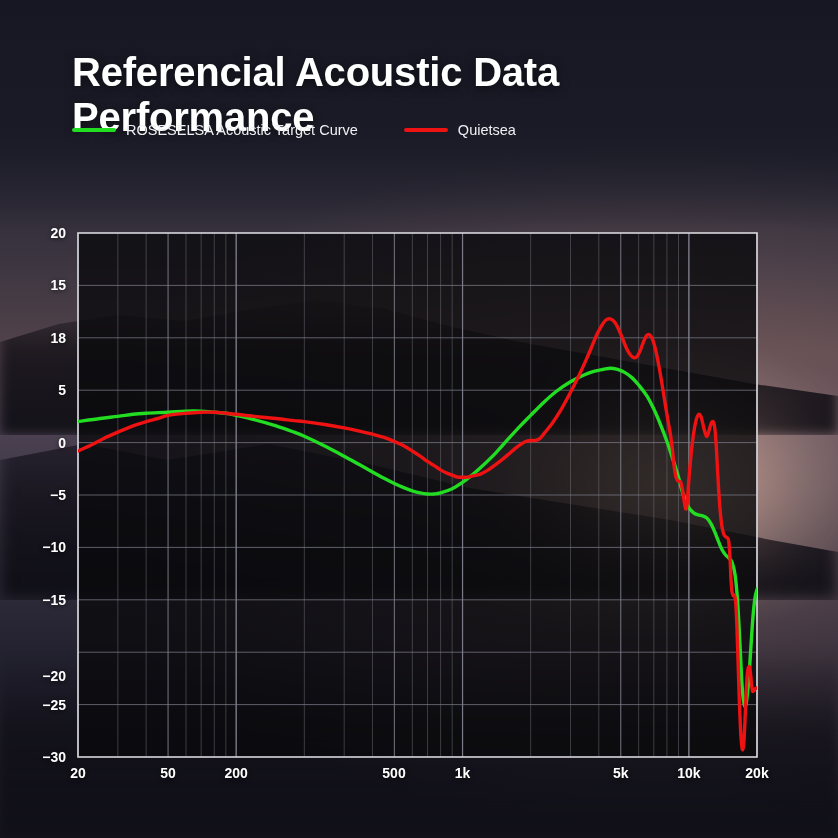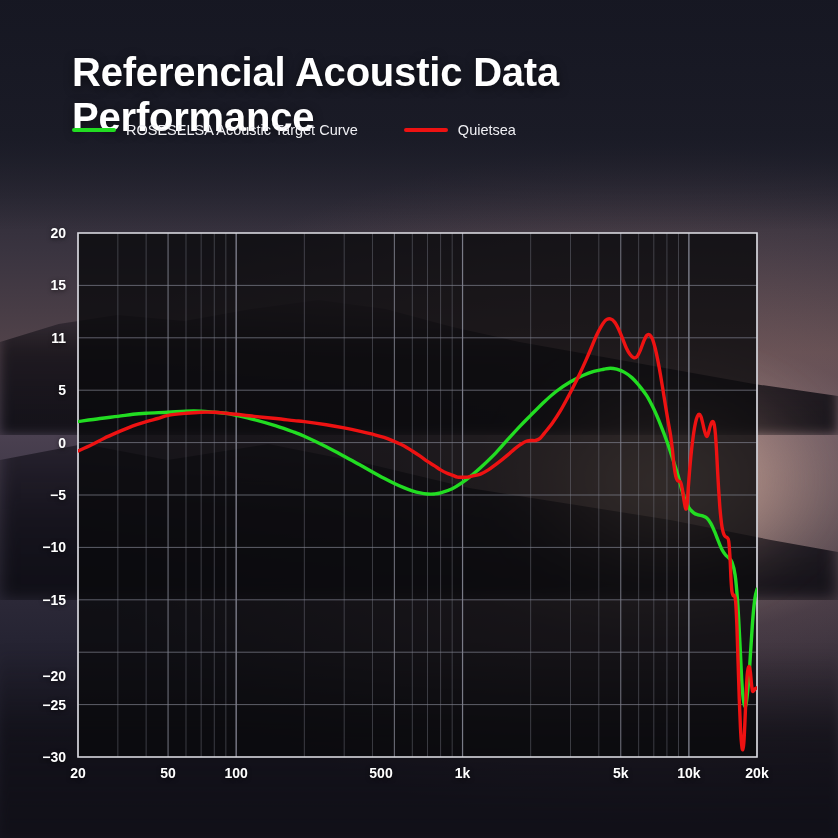--- a/index.html
+++ b/index.html
@@ -145,35 +145,35 @@
         </g>
       <rect id="plot-frame" x="78" y="233" width="679" height="524" fill="none" stroke="#d8d8de" stroke-width="1.6"></rect>
       <g clip-path="url(#plotclip)">
         <path id="series-green" fill="none" stroke="#22dd22" stroke-width="3.4" stroke-linecap="round" stroke-linejoin="round" d="M 78.00 421.64 C 81.66 421.12 93.29 419.37 99.93 418.50 C 106.58 417.62 112.34 417.10 117.86 416.40 C 123.37 415.70 128.29 414.83 133.01 414.30 C 137.72 413.78 140.29 413.61 146.13 413.26 C 151.98 412.91 161.42 412.56 168.07 412.21 C 174.71 411.86 180.48 411.33 185.99 411.16 C 191.50 410.99 196.43 410.99 201.14 411.16 C 205.85 411.33 210.15 411.86 214.27 412.21 C 218.38 412.56 222.19 412.73 225.84 413.26 C 229.50 413.78 231.49 414.30 236.20 415.35 C 240.91 416.40 247.48 417.80 254.12 419.54 C 260.76 421.29 269.41 423.74 276.06 425.83 C 282.70 427.93 289.26 430.37 293.98 432.12 C 298.69 433.87 298.95 433.87 304.33 436.31 C 309.72 438.76 319.62 443.47 326.27 446.79 C 332.91 450.11 338.68 453.25 344.19 456.22 C 349.70 459.19 354.63 461.99 359.34 464.61 C 364.05 467.23 368.35 469.67 372.47 471.94 C 376.58 474.21 380.39 476.31 384.04 478.23 C 387.70 480.15 391.11 481.90 394.40 483.47 C 397.69 485.04 400.78 486.44 403.77 487.66 C 406.76 488.89 409.59 489.93 412.32 490.81 C 415.06 491.68 417.66 492.38 420.19 492.90 C 422.71 493.43 425.13 493.78 427.47 493.95 C 429.82 494.13 432.07 494.13 434.26 493.95 C 436.44 493.78 437.61 493.78 440.60 492.90 C 443.59 492.03 448.52 490.46 452.18 488.71 C 455.83 486.97 459.25 484.69 462.53 482.42 C 465.82 480.15 468.92 477.53 471.90 475.09 C 474.89 472.64 476.50 471.42 480.45 467.75 C 484.41 464.08 490.89 457.97 495.61 453.08 C 500.32 448.19 504.62 442.95 508.73 438.41 C 512.85 433.87 516.65 429.67 520.31 425.83 C 523.97 421.99 526.65 419.37 530.67 415.35 C 534.68 411.33 540.11 405.75 544.40 401.73 C 548.70 397.71 552.10 394.57 556.46 391.25 C 560.81 387.93 566.13 384.44 570.52 381.82 C 574.92 379.20 578.95 377.27 582.82 375.53 C 586.70 373.78 590.30 372.38 593.76 371.34 C 597.22 370.29 600.83 369.76 603.60 369.24 C 606.37 368.72 608.19 368.19 610.38 368.19 C 612.56 368.19 614.35 368.54 616.72 369.24 C 619.09 369.94 622.06 370.99 624.59 372.38 C 627.11 373.78 629.53 375.53 631.87 377.62 C 634.22 379.72 636.21 381.99 638.66 384.96 C 641.10 387.93 644.00 391.42 646.52 395.44 C 649.05 399.46 651.46 404.17 653.81 409.06 C 656.15 413.95 658.40 419.37 660.59 424.78 C 662.78 430.20 664.88 435.79 666.93 441.55 C 668.98 447.32 670.96 453.43 672.89 459.37 C 674.82 465.31 677.04 472.12 678.51 477.18 C 679.98 482.25 680.68 486.09 681.73 489.76 C 682.79 493.43 683.67 496.22 684.85 499.19 C 686.04 502.16 687.40 505.31 688.87 507.58 C 690.33 509.85 692.10 511.59 693.66 512.82 C 695.22 514.04 696.75 514.39 698.24 514.91 C 699.73 515.44 701.18 515.44 702.60 515.96 C 704.03 516.48 705.42 516.83 706.79 518.06 C 708.15 519.28 709.49 521.03 710.80 523.30 C 712.11 525.57 713.40 528.71 714.66 531.68 C 715.92 534.65 717.15 538.14 718.37 541.11 C 719.58 544.08 720.77 547.23 721.94 549.50 C 723.11 551.77 724.26 553.34 725.39 554.74 C 726.52 556.13 727.63 556.66 728.72 557.88 C 729.81 559.10 730.89 559.28 731.95 562.07 C 733.00 564.87 734.14 568.36 735.07 574.65 C 735.99 580.94 736.69 588.62 737.49 599.80 C 738.29 610.98 739.18 628.62 739.86 641.72 C 740.55 654.82 741.03 668.79 741.60 678.40 C 742.18 688.01 742.75 694.64 743.31 699.36 C 743.88 704.08 744.44 706.52 744.99 706.70 C 745.55 706.87 746.01 705.12 746.64 700.41 C 747.28 695.69 748.09 687.31 748.80 678.40 C 749.52 669.49 750.22 657.27 750.92 646.96 C 751.62 636.65 752.30 624.78 752.99 616.57 C 753.67 608.36 754.35 602.25 755.01 597.70 C 755.68 593.16 756.67 590.72 757.00 589.32"></path>
         <path id="series-red" fill="none" stroke="#ee1212" stroke-width="3.4" stroke-linecap="round" stroke-linejoin="round" d="M 78.00 450.98 C 80.29 449.94 87.44 446.79 91.74 444.70 C 96.04 442.60 99.44 440.50 103.79 438.41 C 108.14 436.31 112.99 434.22 117.86 432.12 C 122.73 430.02 128.29 427.58 133.01 425.83 C 137.72 424.09 142.02 422.86 146.13 421.64 C 150.25 420.42 154.05 419.54 157.71 418.50 C 161.37 417.45 163.35 416.23 168.07 415.35 C 172.78 414.48 180.48 413.78 185.99 413.26 C 191.50 412.73 196.43 412.38 201.14 412.21 C 205.85 412.03 210.15 412.03 214.27 412.21 C 218.38 412.38 222.19 412.91 225.84 413.26 C 229.50 413.61 231.49 413.78 236.20 414.30 C 240.91 414.83 247.48 415.70 254.12 416.40 C 260.76 417.10 269.41 417.80 276.06 418.50 C 282.70 419.19 289.26 420.07 293.98 420.59 C 298.69 421.12 298.95 420.94 304.33 421.64 C 309.72 422.34 319.62 423.74 326.27 424.78 C 332.91 425.83 338.68 426.88 344.19 427.93 C 349.70 428.98 354.63 430.02 359.34 431.07 C 364.05 432.12 368.35 433.17 372.47 434.22 C 376.58 435.26 380.39 436.14 384.04 437.36 C 387.70 438.58 391.11 440.15 394.40 441.55 C 397.69 442.95 400.78 444.17 403.77 445.74 C 406.76 447.32 409.59 449.24 412.32 450.98 C 415.06 452.73 417.66 454.48 420.19 456.22 C 422.71 457.97 425.13 459.89 427.47 461.46 C 429.82 463.04 432.07 464.26 434.26 465.66 C 436.44 467.05 438.55 468.63 440.60 469.85 C 442.65 471.07 444.63 472.12 446.56 472.99 C 448.49 473.87 450.35 474.39 452.18 475.09 C 454.00 475.79 455.77 476.83 457.49 477.18 C 459.22 477.53 460.89 477.18 462.53 477.18 C 464.17 477.18 465.77 477.36 467.33 477.18 C 468.89 477.01 469.71 476.66 471.90 476.14 C 474.09 475.61 477.72 475.09 480.45 474.04 C 483.19 472.99 485.80 471.42 488.32 469.85 C 490.85 468.28 493.26 466.35 495.61 464.61 C 497.95 462.86 500.20 461.11 502.39 459.37 C 504.58 457.62 506.68 455.87 508.73 454.13 C 510.78 452.38 512.76 450.46 514.69 448.89 C 516.62 447.32 518.49 445.92 520.31 444.70 C 522.13 443.47 523.90 442.25 525.62 441.55 C 527.35 440.85 529.03 440.68 530.67 440.50 C 532.31 440.33 533.90 440.85 535.46 440.50 C 537.02 440.15 538.54 439.63 540.04 438.41 C 541.53 437.19 542.31 435.79 544.40 433.17 C 546.50 430.55 549.97 426.36 552.60 422.69 C 555.23 419.02 557.73 415.18 560.17 411.16 C 562.60 407.14 564.93 402.78 567.19 398.58 C 569.45 394.39 571.63 390.20 573.75 386.01 C 575.86 381.82 577.90 377.62 579.89 373.43 C 581.88 369.24 583.80 365.05 585.67 360.86 C 587.55 356.66 589.36 352.47 591.14 348.28 C 592.91 344.09 594.63 339.37 596.31 335.70 C 597.99 332.04 599.63 328.89 601.23 326.27 C 602.83 323.65 604.38 321.21 605.91 319.98 C 607.43 318.76 608.92 318.59 610.38 318.94 C 611.83 319.29 613.26 320.33 614.65 322.08 C 616.05 323.83 617.41 326.62 618.75 329.42 C 620.09 332.21 621.39 335.70 622.68 338.85 C 623.97 341.99 625.22 345.66 626.46 348.28 C 627.70 350.90 628.91 353.00 630.10 354.57 C 631.29 356.14 632.46 357.36 633.61 357.71 C 634.76 358.06 635.89 357.89 637.00 356.66 C 638.11 355.44 639.21 352.82 640.28 350.38 C 641.35 347.93 642.41 344.44 643.45 341.99 C 644.49 339.55 645.51 336.93 646.52 335.70 C 647.53 334.48 648.52 334.13 649.50 334.66 C 650.48 335.18 651.44 336.58 652.39 338.85 C 653.34 341.12 654.28 344.61 655.20 348.28 C 656.12 351.95 657.03 356.31 657.93 360.86 C 658.83 365.40 659.72 370.46 660.59 375.53 C 661.46 380.59 662.32 386.01 663.18 391.25 C 664.03 396.49 664.87 401.90 665.70 406.97 C 666.53 412.03 667.34 416.92 668.15 421.64 C 668.96 426.36 669.86 430.72 670.55 435.26 C 671.24 439.81 671.73 443.82 672.31 448.89 C 672.89 453.95 673.47 461.11 674.04 465.66 C 674.61 470.20 675.18 473.69 675.74 476.14 C 676.30 478.58 676.86 479.45 677.41 480.33 C 677.96 481.20 678.51 481.03 679.06 481.38 C 679.60 481.73 680.14 481.20 680.67 482.42 C 681.21 483.65 681.73 485.92 682.26 488.71 C 682.79 491.51 683.31 496.05 683.82 499.19 C 684.34 502.34 684.94 506.00 685.36 507.58 C 685.79 509.15 686.04 509.67 686.38 508.62 C 686.71 507.58 687.05 504.96 687.38 501.29 C 687.71 497.62 687.96 492.21 688.37 486.62 C 688.78 481.03 689.28 474.21 689.84 467.75 C 690.41 461.29 691.14 453.60 691.77 447.84 C 692.41 442.08 693.04 437.36 693.66 433.17 C 694.29 428.98 694.90 425.48 695.52 422.69 C 696.13 419.89 696.74 417.80 697.34 416.40 C 697.94 415.00 698.53 414.30 699.12 414.30 C 699.72 414.30 700.30 415.00 700.88 416.40 C 701.46 417.80 702.03 420.42 702.60 422.69 C 703.17 424.96 703.74 427.93 704.30 430.02 C 704.86 432.12 705.48 434.22 705.97 435.26 C 706.45 436.31 706.79 436.66 707.20 436.31 C 707.60 435.96 707.94 434.74 708.41 433.17 C 708.88 431.60 709.48 428.63 710.01 426.88 C 710.54 425.13 711.06 423.56 711.58 422.69 C 712.10 421.81 712.68 421.29 713.13 421.64 C 713.58 421.99 713.90 422.69 714.28 424.78 C 714.66 426.88 715.03 429.85 715.41 434.22 C 715.78 438.58 716.16 444.70 716.53 450.98 C 716.90 457.27 717.27 465.31 717.63 471.94 C 718.00 478.58 718.37 485.04 718.73 490.81 C 719.09 496.57 719.45 501.99 719.81 506.53 C 720.17 511.07 720.53 514.74 720.88 518.06 C 721.24 521.37 721.53 523.99 721.94 526.44 C 722.35 528.89 722.87 531.16 723.33 532.73 C 723.80 534.30 724.25 535.17 724.71 535.87 C 725.16 536.57 725.62 536.57 726.07 536.92 C 726.51 537.27 726.96 537.27 727.40 537.97 C 727.85 538.67 728.29 537.79 728.72 541.11 C 729.16 544.43 729.65 551.59 730.02 557.88 C 730.40 564.17 730.67 573.25 730.99 578.84 C 731.31 584.43 731.58 588.62 731.95 591.42 C 732.31 594.21 732.79 594.91 733.21 595.61 C 733.62 596.31 734.04 594.56 734.45 595.61 C 734.86 596.66 735.27 596.83 735.68 601.90 C 736.09 606.96 736.49 615.87 736.89 626.00 C 737.29 636.13 737.69 650.45 738.09 662.68 C 738.49 674.91 738.88 688.53 739.28 699.36 C 739.67 710.19 740.06 720.15 740.45 727.66 C 740.83 735.17 741.22 740.76 741.60 744.42 C 741.98 748.09 742.37 750.01 742.74 749.66 C 743.12 749.31 743.50 747.22 743.87 742.33 C 744.25 737.44 744.62 728.35 744.99 720.32 C 745.36 712.29 745.73 701.63 746.10 694.12 C 746.46 686.61 746.83 679.62 747.19 675.26 C 747.55 670.89 747.91 669.32 748.27 667.92 C 748.63 666.52 748.98 666.17 749.34 666.87 C 749.69 667.57 750.04 669.32 750.39 672.11 C 750.74 674.91 751.09 680.50 751.44 683.64 C 751.79 686.78 752.13 689.75 752.47 690.98 C 752.82 692.20 753.07 691.33 753.50 690.98 C 753.92 690.63 754.43 689.40 755.01 688.88 C 755.60 688.36 756.67 688.01 757.00 687.83"></path>
       </g>
     </svg>
     <div id="ylabels">
         <div class="ylabel" style="left: 26px; top: 233px;">20</div>
         <div class="ylabel" style="left: 26px; top: 285.4px;">15</div>
-        <div class="ylabel" style="left: 26px; top: 337.8px;">11</div>
+        <div class="ylabel" style="left: 26px; top: 337.8px;">18</div>
         <div class="ylabel" style="left: 26px; top: 390.2px;">5</div>
         <div class="ylabel" style="left: 26px; top: 442.6px;">0</div>
         <div class="ylabel" style="left: 26px; top: 495px;">−5</div>
         <div class="ylabel" style="left: 26px; top: 547.4px;">−10</div>
         <div class="ylabel" style="left: 26px; top: 599.8px;">−15</div>
         <div class="ylabel" style="left: 26px; top: 652.2px; margin-top: 24px;">−20</div>
         <div class="ylabel" style="left: 26px; top: 704.6px;">−25</div>
         <div class="ylabel" style="left: 26px; top: 757px;">−30</div>
       </div>
     <div id="xlabels">
         <div class="xlabel" style="left: 78px; top: 765px;">20</div>
         <div class="xlabel" style="left: 168.067px; top: 765px;">50</div>
-        <div class="xlabel" style="left: 236.2px; top: 765px;">100</div>
-        <div class="xlabel" style="left: 381px; top: 765px;">500</div>
+        <div class="xlabel" style="left: 236.2px; top: 765px;">200</div>
+        <div class="xlabel" style="left: 394px; top: 765px;">500</div>
         <div class="xlabel" style="left: 462.534px; top: 765px;">1k</div>
         <div class="xlabel" style="left: 620.734px; top: 765px;">5k</div>
         <div class="xlabel" style="left: 688.867px; top: 765px;">10k</div>
         <div class="xlabel" style="left: 757px; top: 765px;">20k</div>
       </div>
   </div>
 
 </div>
 
 </body></html>

